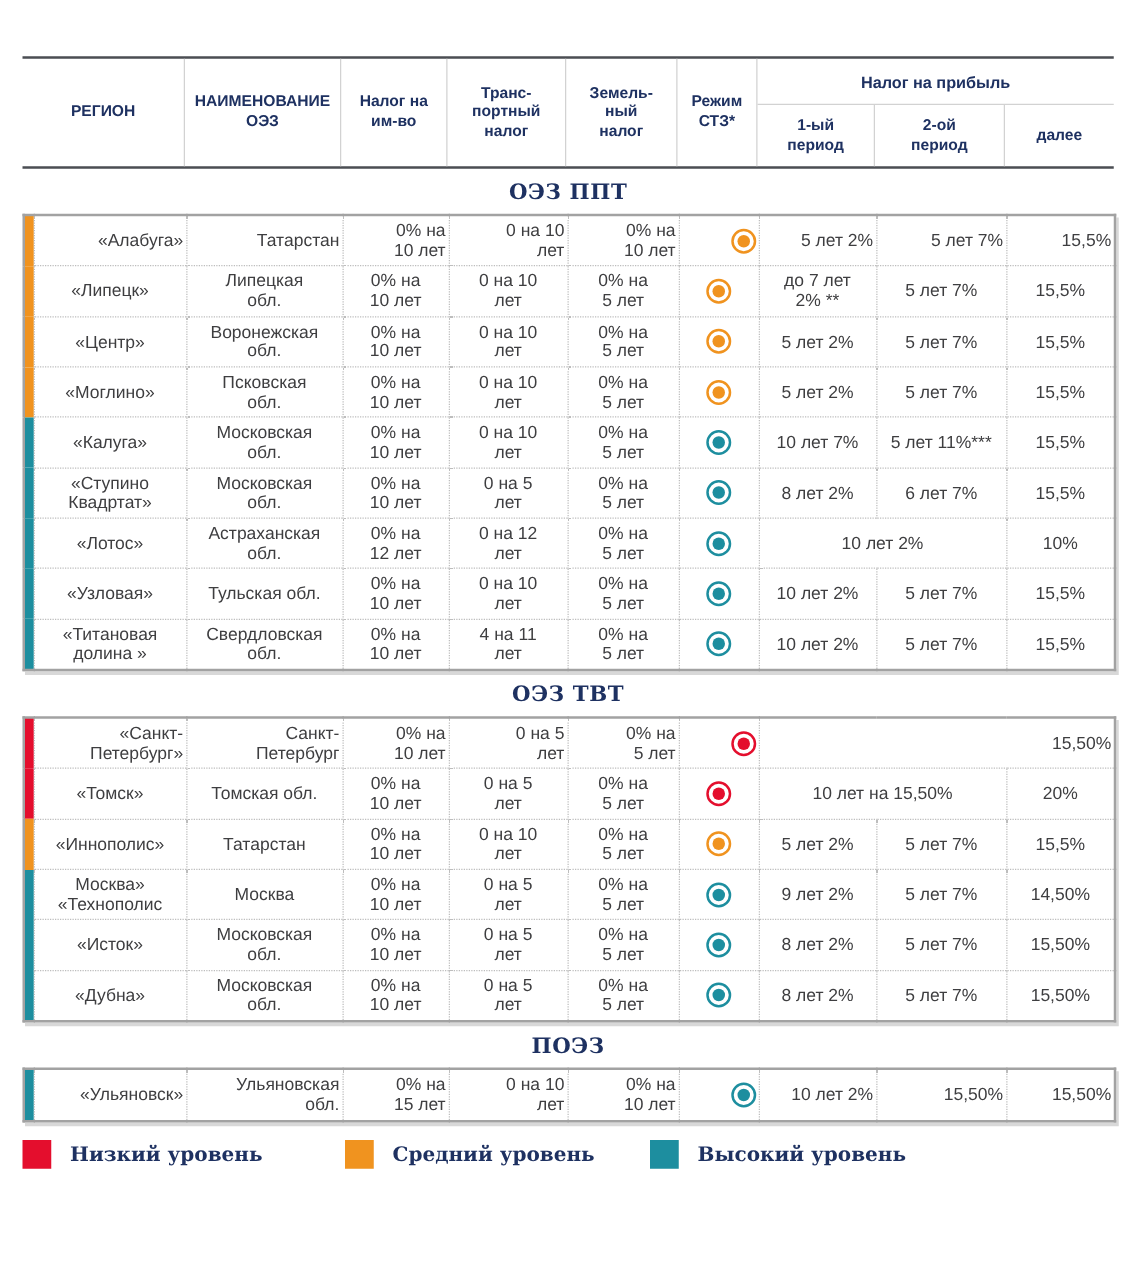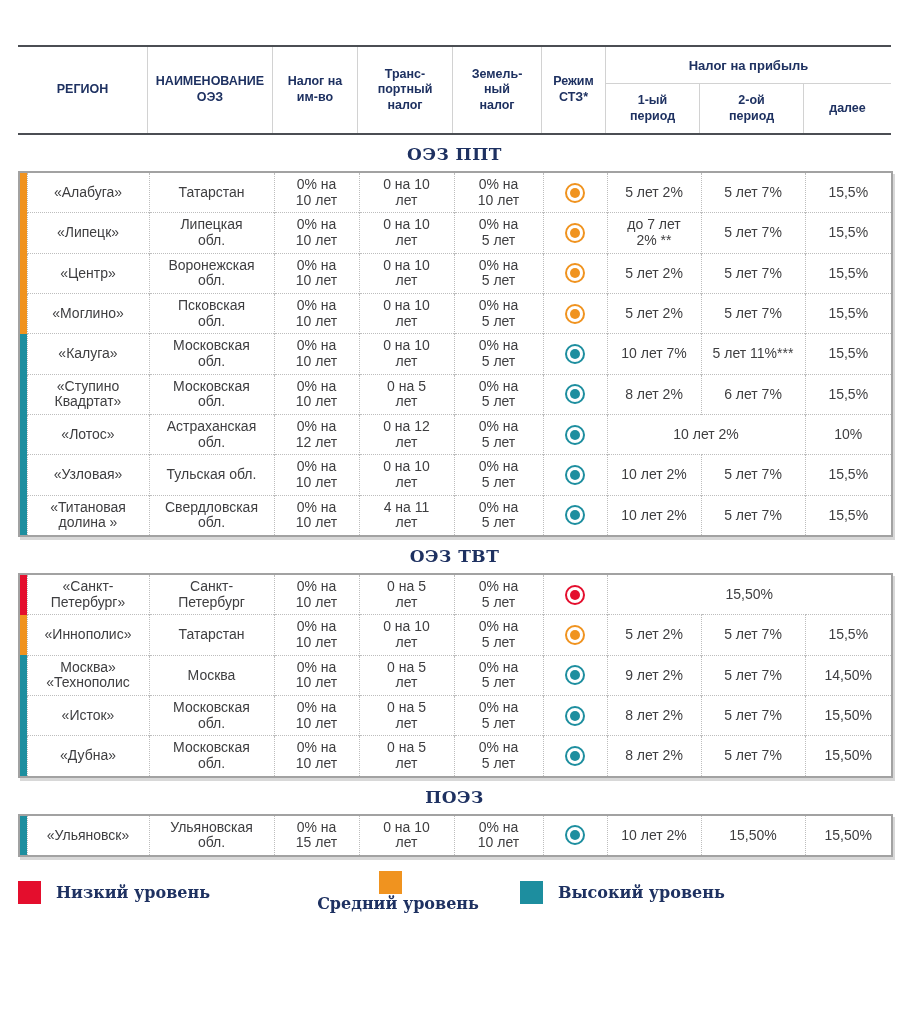--- a/index.html
+++ b/index.html
@@ -41,35 +41,35 @@
     width:873px;border-collapse:collapse;table-layout:fixed;
     border:2px solid #a2a2a2;box-shadow:2px 3px 0 #d8d8d8;
     background:#fff;
   }
   table.sez td{
     border-left:1px dotted #bdbdbd;border-top:1px dotted #bdbdbd;
     font-size:14px;line-height:1.12;color:#3e3e40;
     text-align:center;vertical-align:middle;white-space:pre-line;
     padding:4px 2px;height:31px;box-sizing:border-box;
   }
-  table.sez tr:first-child td{border-top:none;}
+  table.sez tr:first-child td{border-top:none;text-align:right;}
   td.c-bar{border:none !important;padding:0;}
   td.c-name,td.c-region{text-align:left;padding-left:11px;padding-right:4px;}
   
   .dot{
     width:20px;height:20px;border-radius:50%;
     border:2px solid currentColor;box-sizing:border-box;
     display:inline-flex;align-items:center;justify-content:center;
     vertical-align:middle;
   }
   .dot::after{content:"";width:10px;height:10px;border-radius:50%;background:currentColor;}
   
   .legend{display:flex;margin:14px 0 0 18px;align-items:center;}
   .legend-item{display:flex;align-items:center;width:258px;}
-  .legend-item:nth-child(2){width:244px;flex-direction:column;}
+  .legend-item:nth-child(2){width:244px;}
   .legend-swatch{width:23px;height:23px;margin-right:15px;flex:0 0 auto;}
   .legend-label{
     font-family:"DejaVu Serif","Liberation Serif",serif;font-weight:bold;
     color:#1e3161;font-size:16px;
   }
 </style>
 </head>
 <body>
 
 <div class="page">
@@ -302,20 +302,35 @@
 10 лет</td>
     <td class="c-transport">0 на 5
 лет</td>
     <td class="c-land">0% на
 5 лет</td>
     <td class="c-stz"><span class="dot" style="color: rgb(228, 14, 45);"></span></td>
     <td class="c-p1" colspan="3">15,50%</td>
 
   </tr>
 
+  <tr>
+    <td class="c-bar" style="background: rgb(228, 14, 45);"></td>
+    <td class="c-name">«Томск»</td>
+    <td class="c-region">Томская обл.</td>
+    <td class="c-property">0% на
+10 лет</td>
+    <td class="c-transport">0 на 5
+лет</td>
+    <td class="c-land">0% на
+5 лет</td>
+    <td class="c-stz"><span class="dot" style="color: rgb(228, 14, 45);"></span></td>
+    <td class="c-p1" colspan="2">10 лет на 15,50%</td>
+
+    <td class="c-next">20%</td>
+  </tr>
 
   <tr>
     <td class="c-bar" style="background: rgb(240, 147, 31);"></td>
     <td class="c-name">«Иннополис»</td>
     <td class="c-region">Татарстан</td>
     <td class="c-property">0% на
 10 лет</td>
     <td class="c-transport">0 на 10
 лет</td>
     <td class="c-land">0% на

